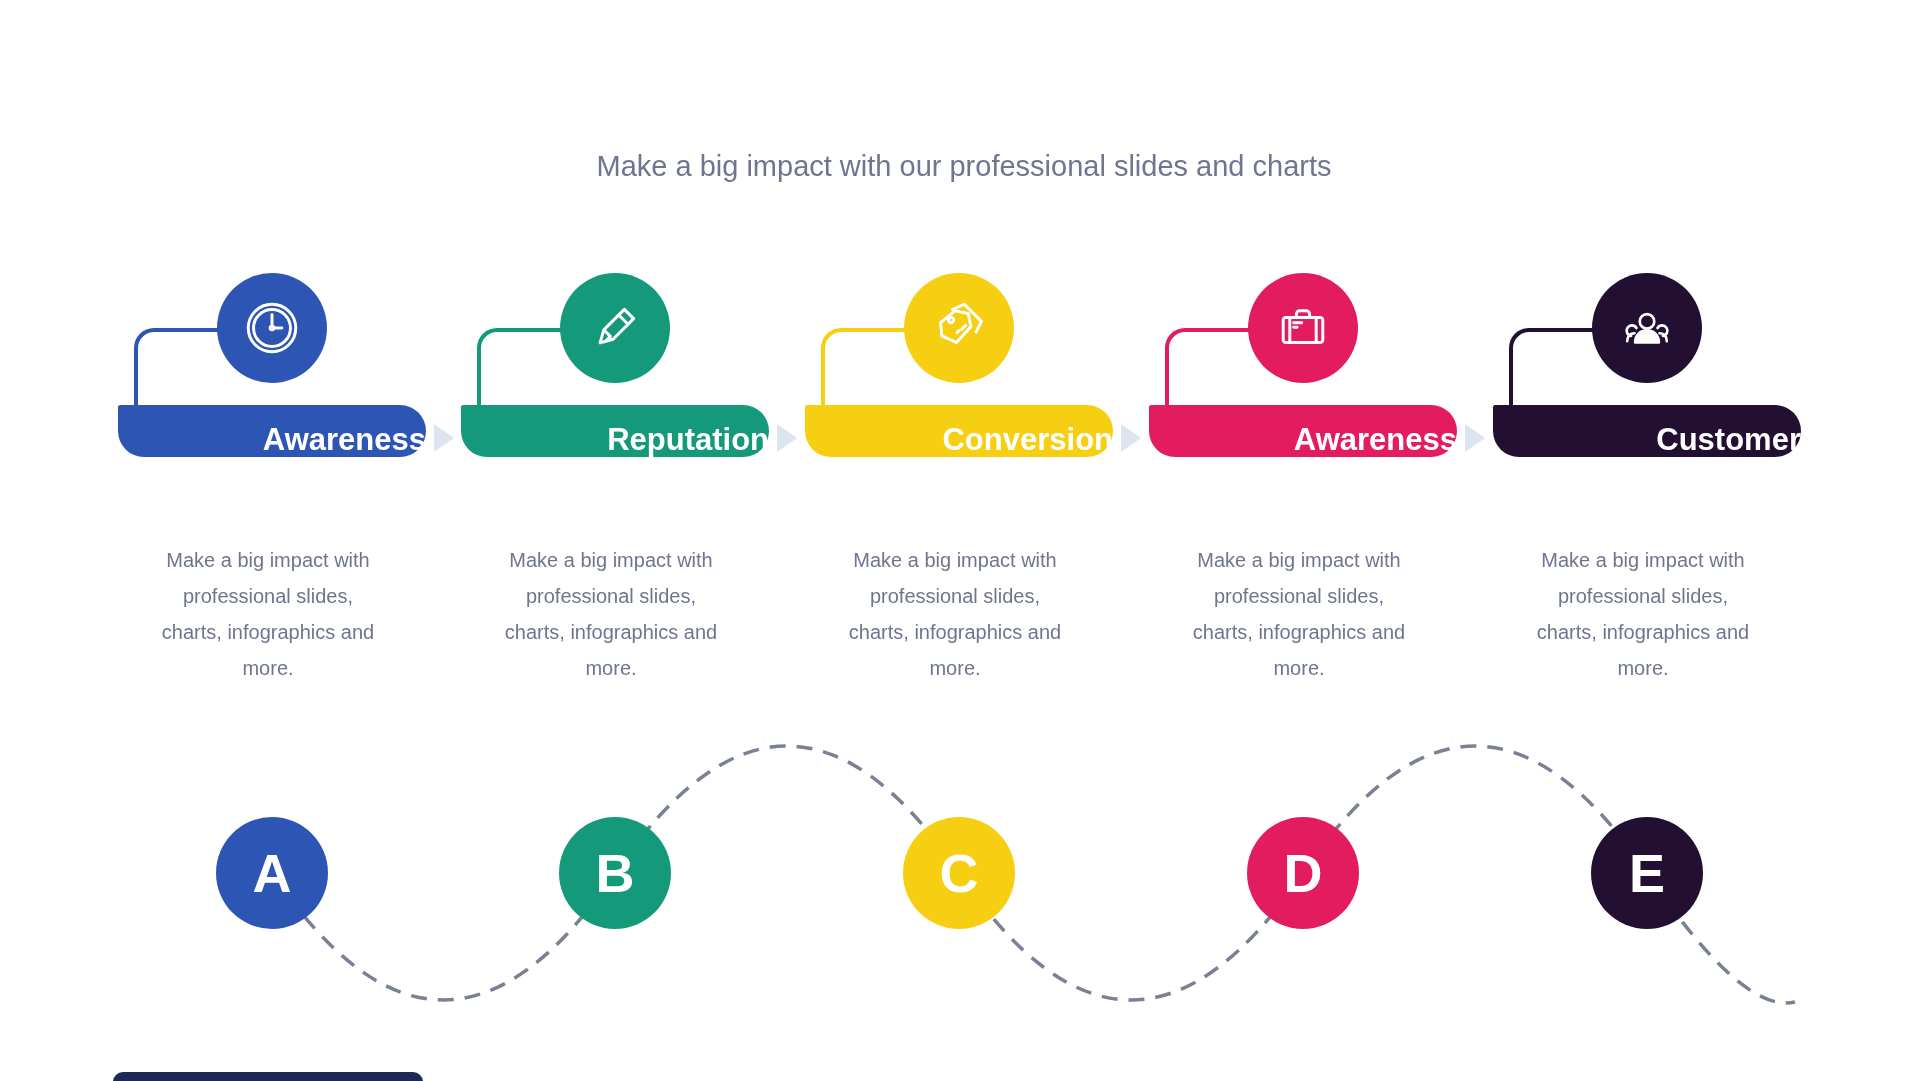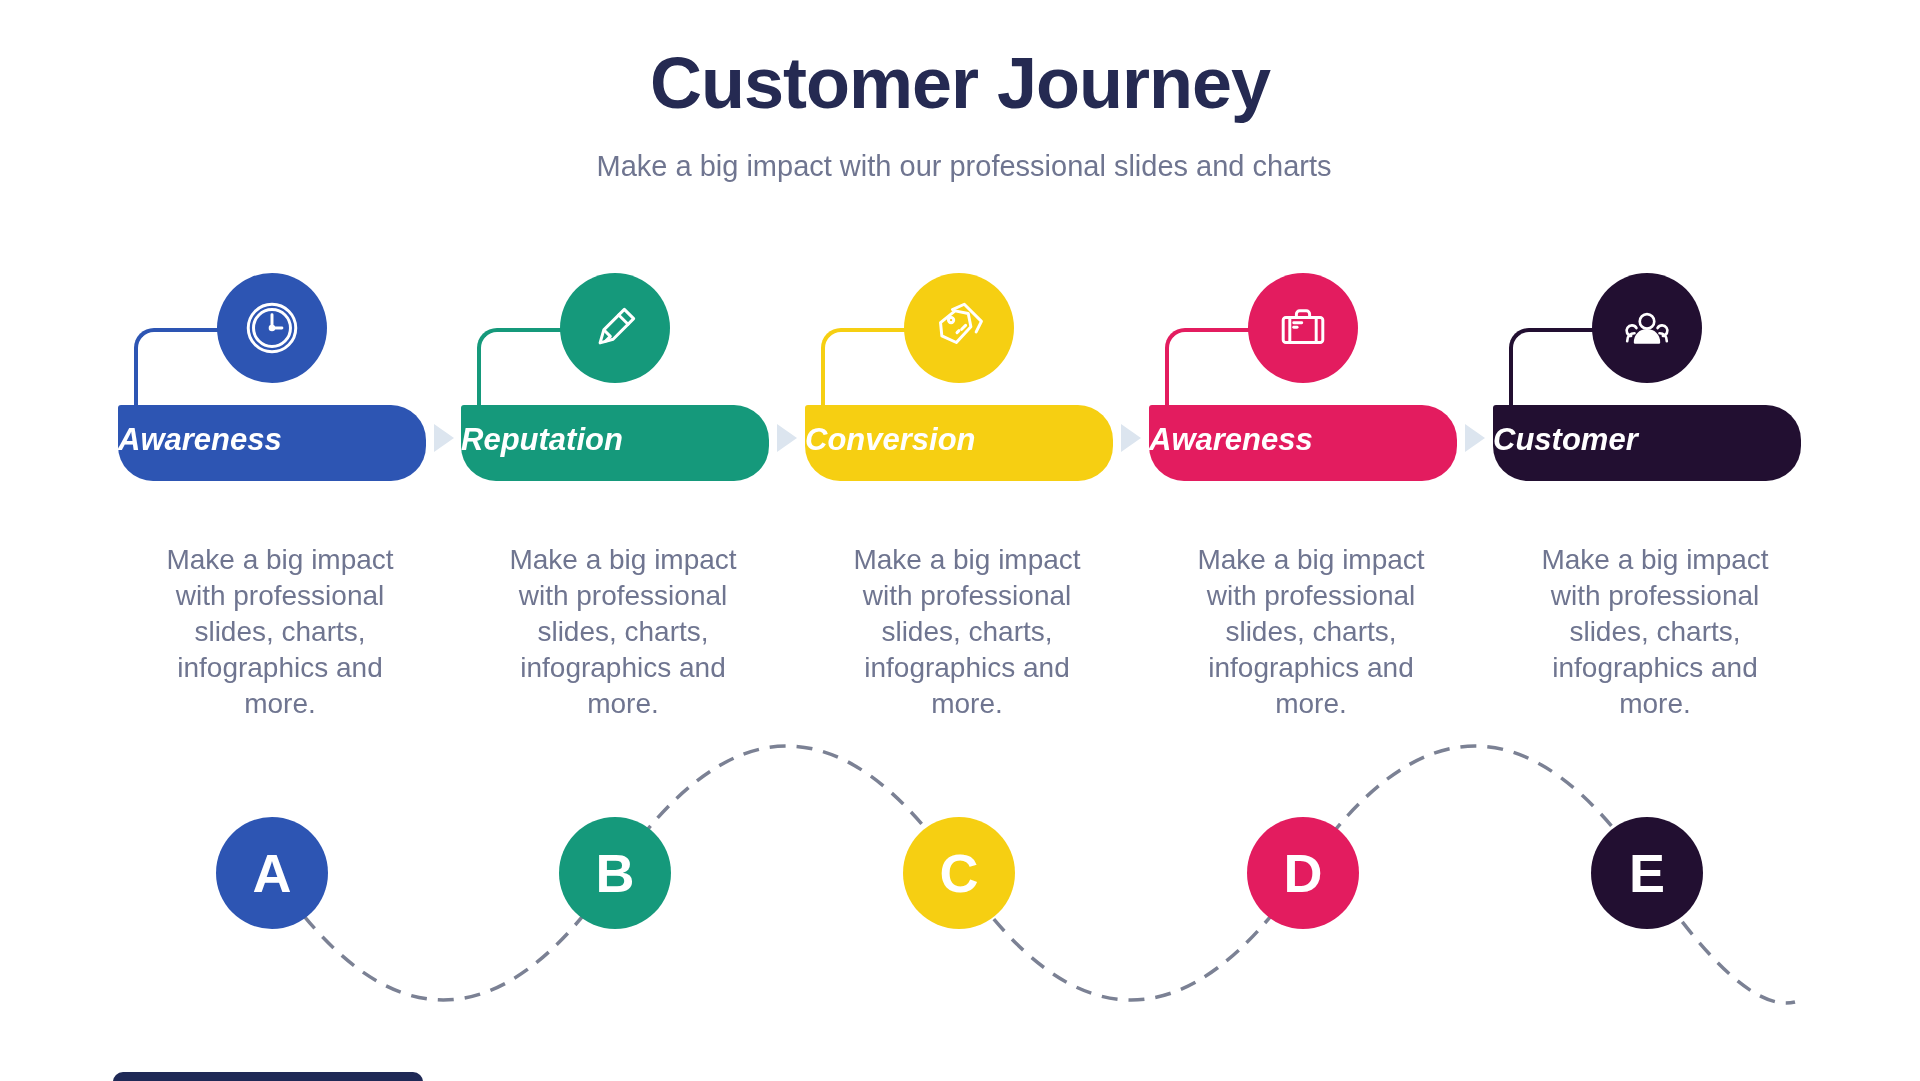--- a/index.html
+++ b/index.html
@@ -24,27 +24,27 @@
     position:absolute;left:34px;top:328px;width:86px;height:77px;
     border-left:4px solid var(--c);border-top:4px solid var(--c);
     border-top-left-radius:20px;
   }
   .icon-circle{
     position:absolute;left:117px;top:273px;width:110px;height:110px;border-radius:50%;
     background:var(--c);display:flex;align-items:center;justify-content:center;
   }
   .icon-circle svg{width:66px;height:66px;}
   .pill{
-    position:absolute;left:18px;top:405px;width:308px;height:76px;
+    position:absolute;left:18px;top:405px;width:308px;height:52px;
     background:var(--c);border-radius:3px 35px 35px 35px;
-    color:#ffffff;font-size:31px;font-weight:bold;text-align:left;line-height:70px;font-style:italic;
+    color:#ffffff;font-size:31px;font-weight:bold;text-align:right;line-height:70px;
   }
   .desc{
-    position:absolute;left:64px;top:542px;width:232px;margin:0;
-    font-size:28px;line-height:36px;text-align:center;color:var(--body,#6F7590);
+    position:absolute;left:52px;top:542px;width:232px;margin:0;
+    font-size:20px;line-height:36px;text-align:center;color:var(--body,#6F7590);
   }
   .letter-circle{
     position:absolute;left:116px;top:817px;width:112px;height:112px;border-radius:50%;
     background:var(--c);color:#ffffff;font-size:54px;font-weight:bold;
     text-align:center;line-height:112px;
   }
   
   .chevron{
     position:absolute;top:424px;width:0;height:0;
     border-top:14px solid transparent;border-bottom:14px solid transparent;
@@ -53,21 +53,20 @@
   .footer-bar{
     position:absolute;left:113px;top:1072px;width:310px;height:20px;border-radius:10px;
     background:var(--footer,#1F2956);
   }
 </style>
 </head>
 <body>
 
 <div id="canvas" style="--title: #252A52; --body: #6F7590; --arrow: #DCE5EF; --footer: #1F2956;">
 
-  <div class="page-title">Customer Journey</div>
   <div class="page-subtitle">Make a big impact with our professional slides and charts</div>
 
   <svg id="wave" width="1920" height="1081" viewBox="0 0 1920 1081">
     <path d="M 272 873 Q 443 1127 615 873 T 959 873 T 1303 873 T 1647 873 Q 1743 1015 1795 1002" fill="none" stroke="#7B8194" stroke-width="3.5" stroke-dasharray="16 11"></path>
   </svg>
 
   <div class="col" style="--cx: 272px; --c: #2D55B3;">
     <div class="elbow"></div>
     <div class="icon-circle">
       <svg viewBox="0 0 100 100" fill="none" stroke="#fff" stroke-width="4.5" stroke-linecap="round">

